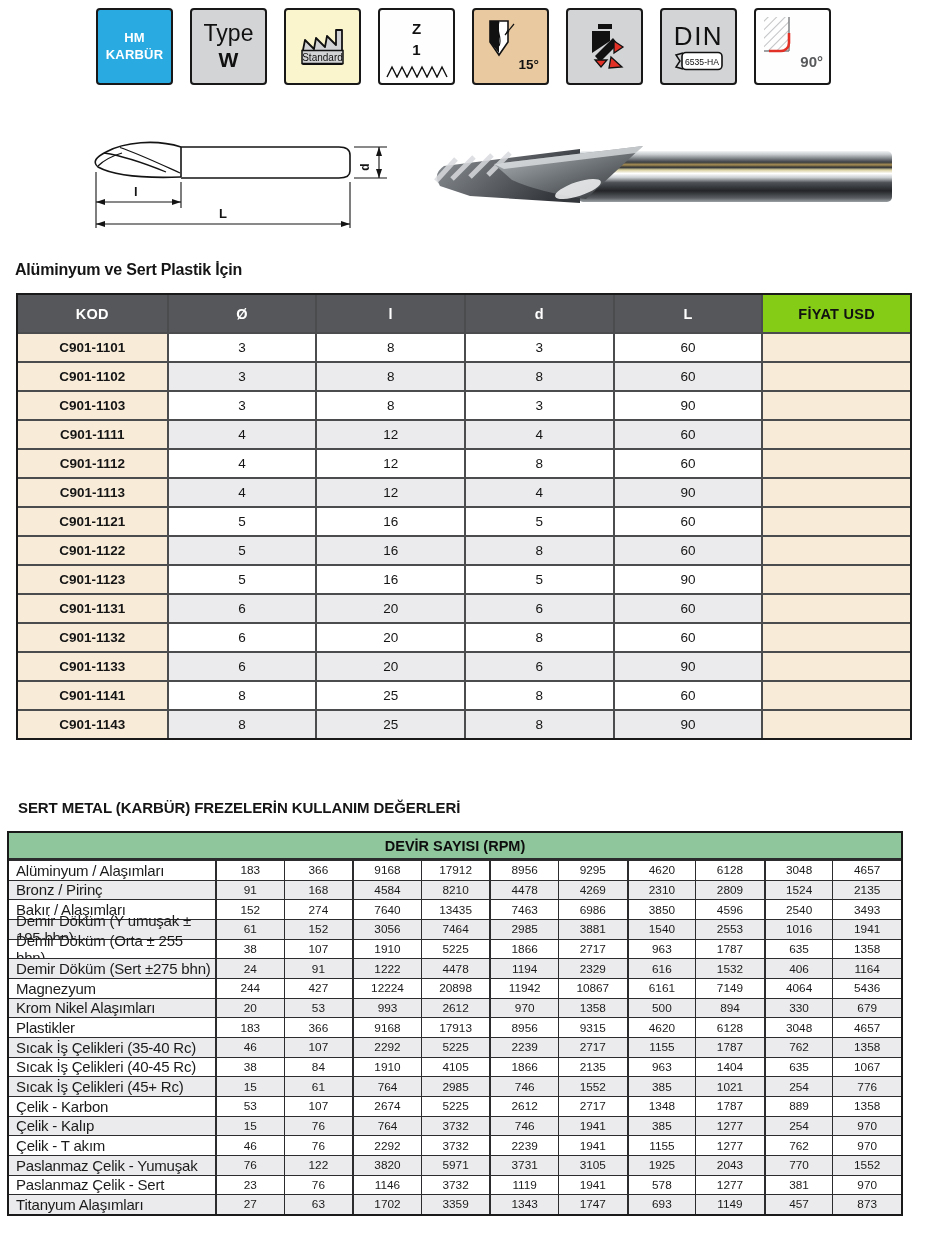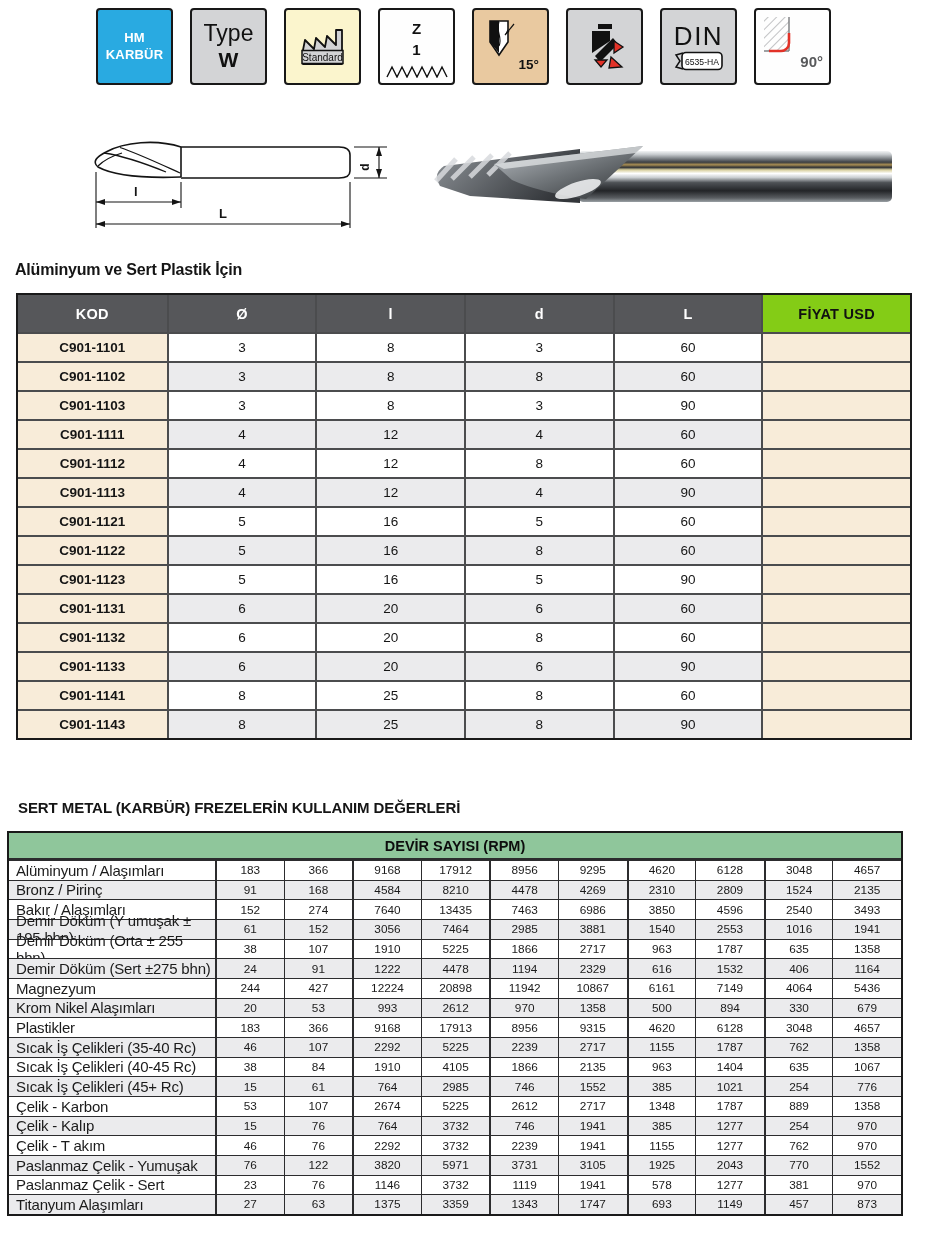--- a/index.html
+++ b/index.html
@@ -561,21 +561,21 @@
           <div class="t2c val">1941</div>
           <div class="t2c val grp">578</div>
           <div class="t2c val">1277</div>
           <div class="t2c val grp">381</div>
           <div class="t2c val">970</div>
         </div>
         <div class="t2row alt">
           <div class="t2c mat">Titanyum Alaşımları</div>
           <div class="t2c val grp">27</div>
           <div class="t2c val">63</div>
-          <div class="t2c val grp">1375</div>
+          <div class="t2c val grp">1702</div>
           <div class="t2c val">3359</div>
           <div class="t2c val grp">1343</div>
           <div class="t2c val">1747</div>
           <div class="t2c val grp">693</div>
           <div class="t2c val">1149</div>
           <div class="t2c val grp">457</div>
           <div class="t2c val">873</div>
         </div>
       </div>
   </div>

